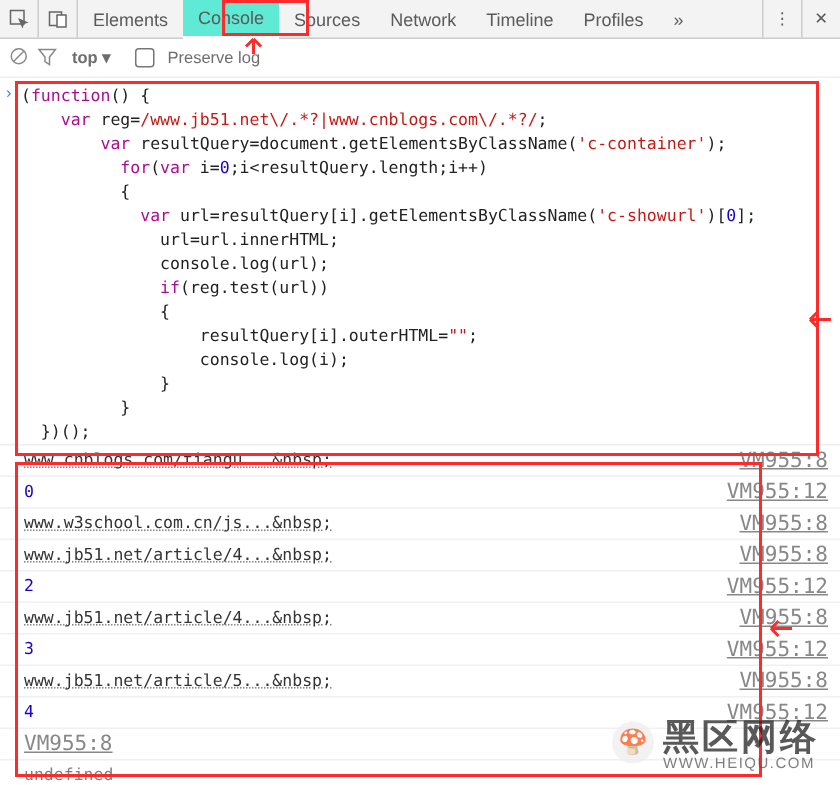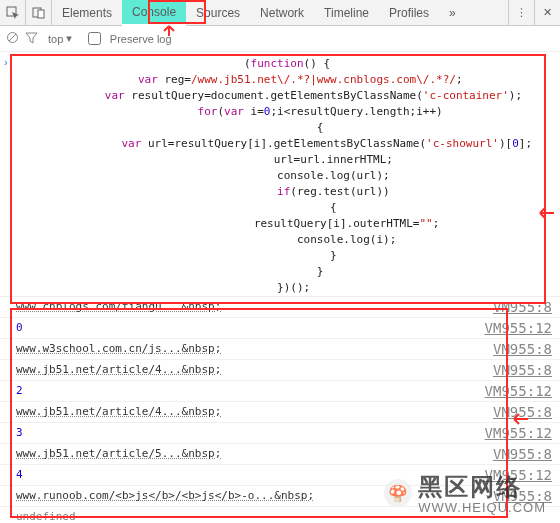--- a/index.html
+++ b/index.html
@@ -6,45 +6,45 @@
   body { font-family: "Lucida Grande", "Segoe UI", Tahoma, sans-serif; font-size: 11px; color: #333; width: 560px; height: 523px; background: #fff; position: relative; overflow: hidden; }
 
   .tabbar { height: 26px; border-bottom: 1px solid #ccc; display: flex; align-items: stretch; background: #f3f3f3; }
   .tabbar .icon-btn { width: 26px; display: flex; align-items: center; justify-content: center; color: #5a5a5a; border-right: 1px solid #ccc; cursor: pointer; }
   .tabbar .tab { padding: 0 10px; display: flex; align-items: center; color: #5a5a5a; cursor: pointer; font-size: 12px; }
   .tabbar .tab.active { background: #5eead4; border-bottom: 2px solid #fff; margin-bottom: -1px; }
   .tabbar .spacer { flex: 1; }
   .tabbar .right-icn { width: 26px; display: flex; align-items: center; justify-content: center; color: #5a5a5a; border-left: 1px solid #ccc; cursor: pointer; }
 
   .toolbar2 { height: 26px; border-bottom: 1px solid #eee; display: flex; align-items: center; padding: 0 6px; gap: 6px; color: #6e6e6e; font-size: 11px; }
-  .toolbar2 .ctxsel { display: flex; align-items: flex-end; gap: 3px; padding: 0 4px; }
+  .toolbar2 .ctxsel { display: flex; align-items: flex-end; gap: 3px; padding: 0 4px; font-weight: bold; }
   .toolbar2 input[type="checkbox"] { margin: 0 3px 0 6px; }
 
   .annot-box { border: 2px solid #ff2a2a; position: absolute; pointer-events: none; }
   .arrow { position: absolute; color: #ff2a2a; pointer-events: none; }
 
-  .code-pane { font-family: Menlo, Consolas, monospace; font-size: 11px; line-height: 16px; padding: 4px 0 0 14px; white-space: pre; color: #222; text-align: center; }
+  .code-pane { font-family: Menlo, Consolas, monospace; font-size: 11px; line-height: 16px; padding: 4px 0 0 14px; white-space: pre; color: #222; }
   .kw { color: #aa0d91; }
   .str { color: #c41a16; }
   .regex { color: #c41a16; }
   .fn { color: #222; }
   .lit { color: #1c00cf; }
   .caret { position: absolute; left: 4px; top: 56px; color: #367cf1; }
 
   .log-pane { font-family: Menlo, Consolas, monospace; font-size: 11px; line-height: 18px; border-top: 1px solid #eee; }
   .log-row { display: flex; justify-content: space-between; align-items: flex-end; border-bottom: 1px solid #f0f0f0; padding: 1px 8px 1px 16px; min-height: 18px; }
   .log-row .msg { text-decoration: underline dotted #888; color: #333; }
   .log-row .msg.num { text-decoration: none; color: #1c00cf; }
   .log-row .msg.undef { text-decoration: none; color: #808080; }
   .log-row .src { color: #888; text-decoration: underline; font-size: 14px; }
 
   .watermark { position: absolute; right: 14px; bottom: 8px; display: flex; align-items: center; gap: 6px; opacity: 0.75; }
   .watermark .mush { width: 28px; height: 28px; border-radius: 50%; background: #eee; display: flex; align-items: center; justify-content: center; font-size: 16px; }
   .watermark .txt1 { font-size: 24px; font-weight: bold; color: #222; letter-spacing: 2px; }
-  .watermark .txt2 { font-size: 13px; color: #555; letter-spacing: 1px; margin-top: -3px; }
+  .watermark .txt2 { font-size: 10px; color: #555; letter-spacing: 1px; margin-top: -3px; }
 </style>
 </head>
 <body>
 
 <div class="tabbar">
   <div class="icon-btn">
     <svg width="14" height="14" viewBox="0 0 14 14">
         <rect x="1" y="1" width="9" height="9" fill="none" stroke="#666" stroke-width="1"></rect>
         <path d="M6 6 L13 9 L10 10 L9 13 Z" fill="#666"></path>
       </svg>
@@ -135,21 +135,20 @@
     </div>
     <div class="log-row">
       <span class="msg ">www.jb51.net/article/5...&amp;nbsp;</span>
       <span class="src">VM955:8</span>
     </div>
     <div class="log-row">
       <span class="msg num">4</span>
       <span class="src">VM955:12</span>
     </div>
     <div class="log-row">
-      <span class="msg ">www.runoob.com/&lt;b&gt;js&lt;/b&gt;/&lt;b&gt;js&lt;/b&gt;-o...&amp;nbsp;</span>
       <span class="src">VM955:8</span>
     </div>
     <div class="log-row">
       <span class="msg undef">undefined</span>
       <span class="src"></span>
     </div>
   </div>
 
 <div class="annot-box" style="left:148px; top:0px; width:58px; height:24px;"></div>
 <div class="annot-box" style="left:10px; top:54px; width:536px; height:250px;"></div>

